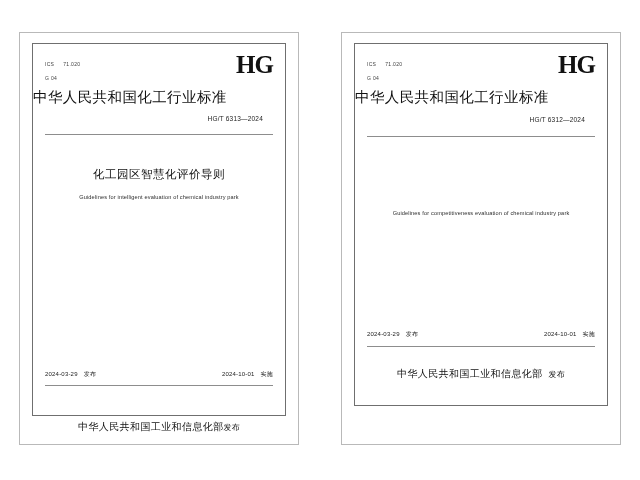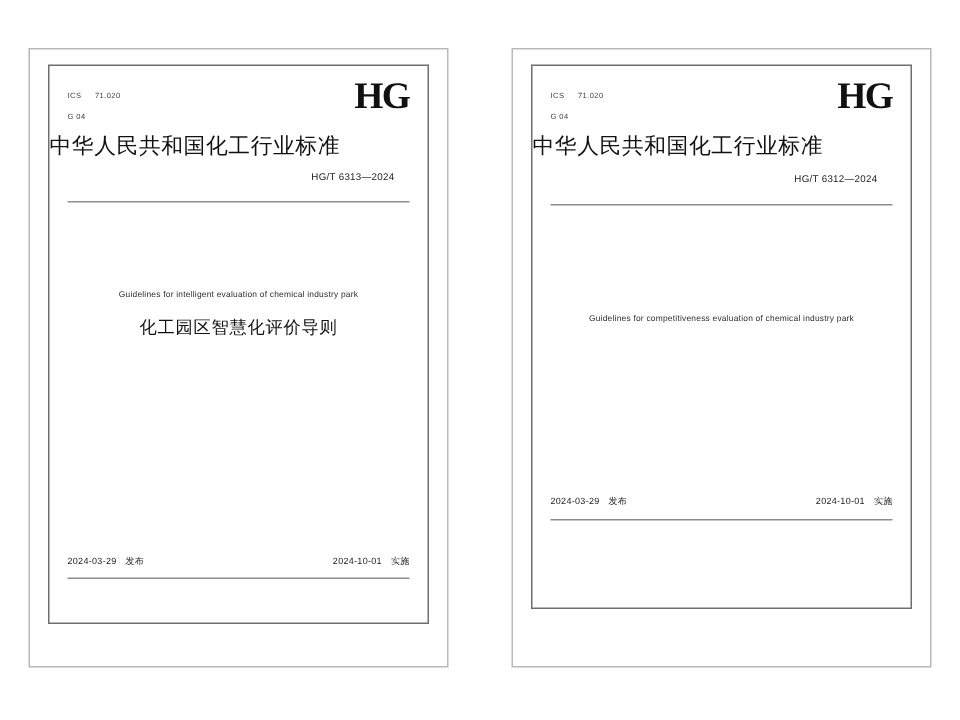--- a/index.html
+++ b/index.html
@@ -127,21 +127,20 @@
 
   .subject-cn {
     position: absolute;
     left: 0;
     right: 0;
     text-align: center;
     font-family: "Liberation Serif", serif;
     font-size: 11.5px;
     color: #111111;
     letter-spacing: 0.5px;
-    margin-top: 44px;
   }
   .doc-left .subject-cn { top: 123px; }
   .doc-right .subject-cn { top: 136px; }
 
   .subject-en {
     position: absolute;
     left: 14px;
     right: 14px;
     text-align: center;
     font-family: "Liberation Sans", sans-serif;
@@ -221,20 +220,23 @@
           <div>
             <span>2024-03-29</span><span class="sp">发布</span>
           </div>
           <div>
             <span>2024-10-01</span><span class="sp">实施</span>
           </div>
         </div>
 
         <div class="rule rule-bottom"></div>
 
+        <div class="issuer">
+          <span>中华人民共和国工业和信息化部</span><span class="small">发布</span>
+        </div>
 
       </div>
     </div>
   </div>
 
   <div class="doc doc-right">
     <div class="page page-right">
       <div class="inner">
 
         <div class="ics">
@@ -256,18 +258,21 @@
           <div>
             <span>2024-03-29</span><span class="sp">发布</span>
           </div>
           <div>
             <span>2024-10-01</span><span class="sp">实施</span>
           </div>
         </div>
 
         <div class="rule rule-bottom"></div>
 
+        <div class="issuer">
+          <span>中华人民共和国工业和信息化部</span><span class="small">发布</span>
+        </div>
 
       </div>
     </div>
   </div>
 
 </div>
 
 </body></html>

